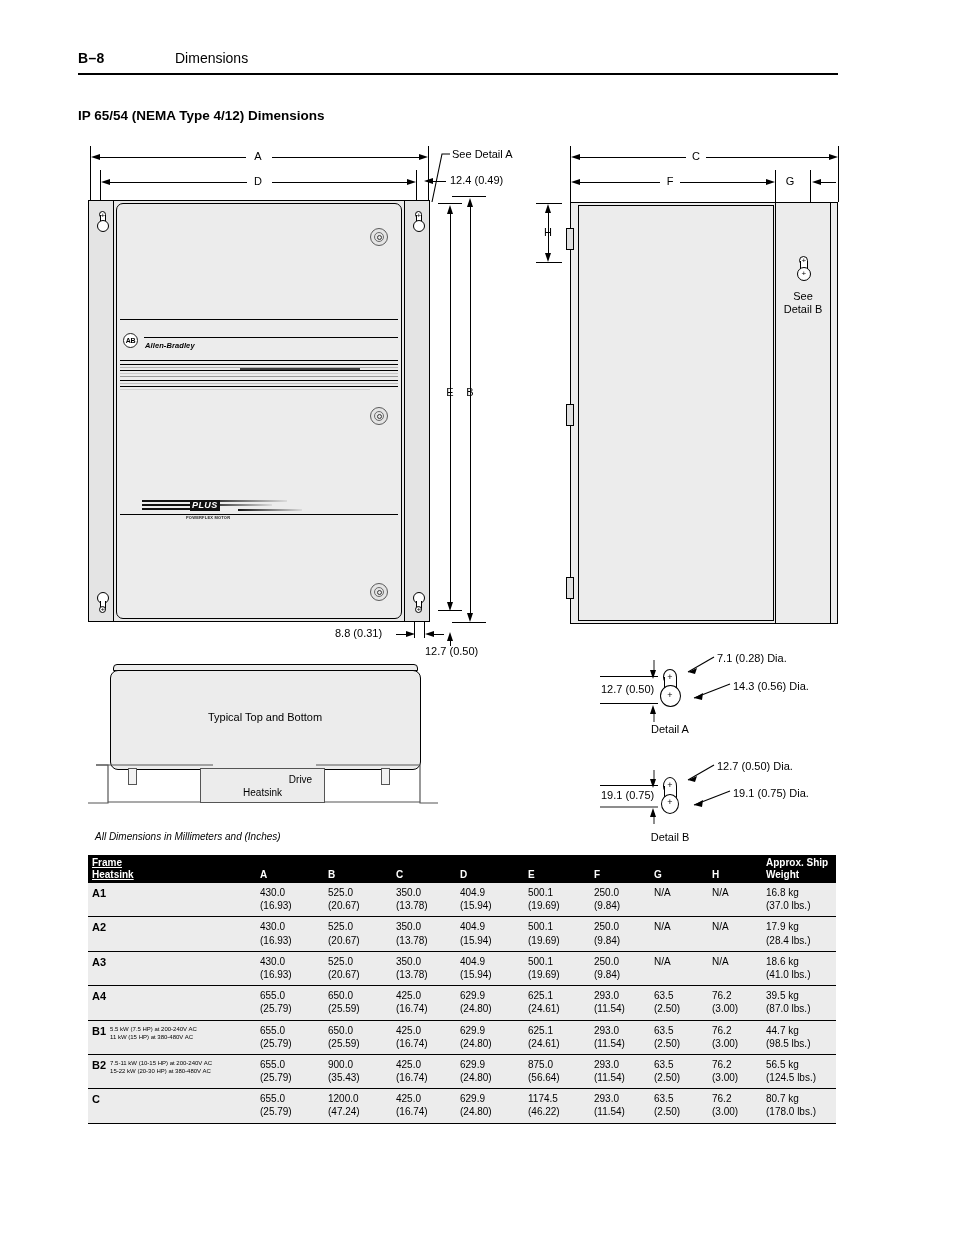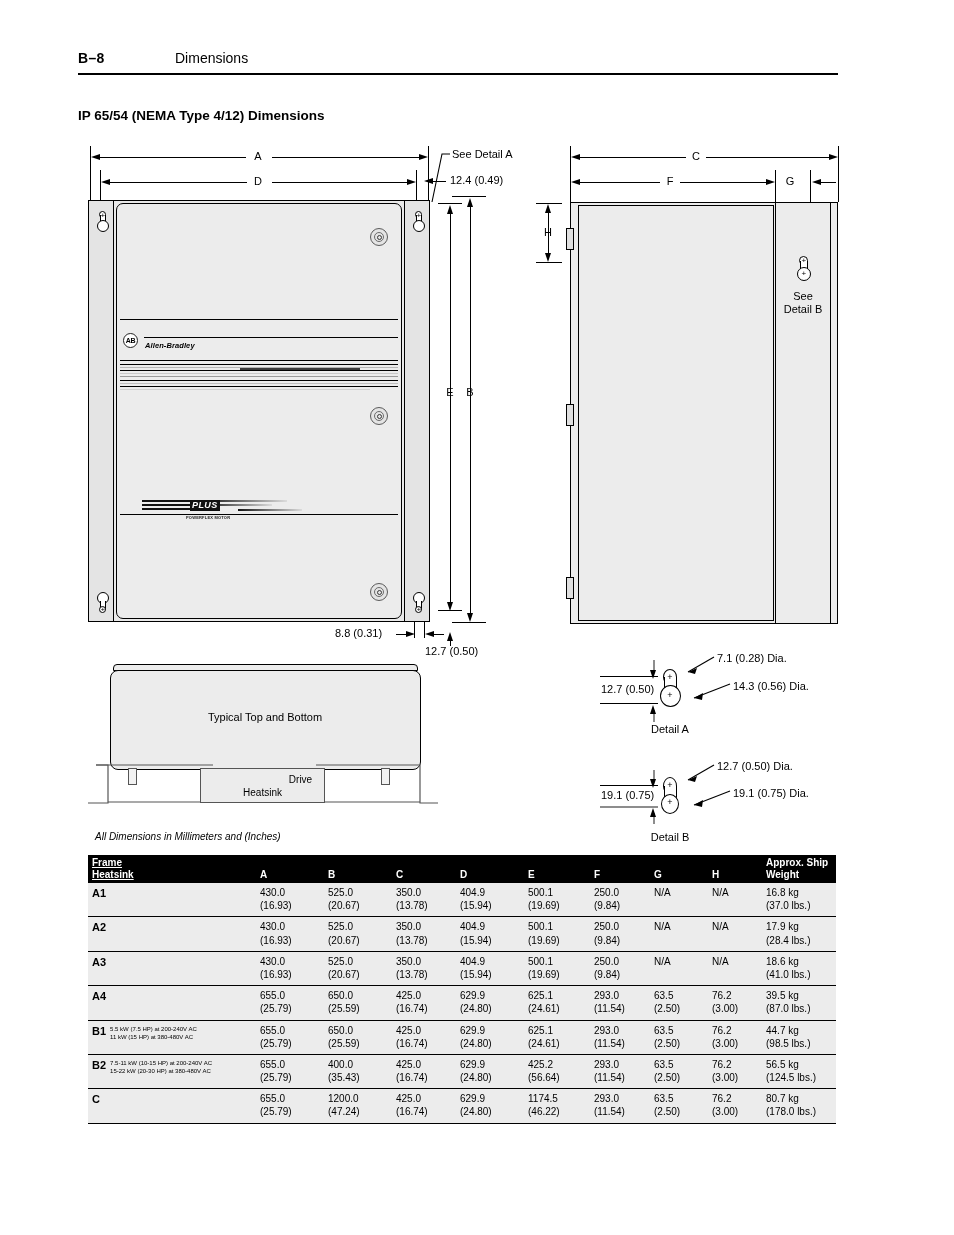--- a/index.html
+++ b/index.html
@@ -590,33 +590,33 @@
               <span class="inch">(98.5 lbs.)</span>
             </td>
           </tr>
           <tr>
             <td class="frame-cell">B2<span class="frame-note"><div>7.5-11 kW (10-15 HP) at 200-240V AC</div><div>15-22 kW (20-30 HP) at 380-480V AC</div></span></td>
             <td>
               <span class="mm">655.0</span>
               <span class="inch">(25.79)</span>
             </td>
             <td>
-              <span class="mm">400.0</span>
+              <span class="mm">900.0</span>
               <span class="inch">(35.43)</span>
             </td>
             <td>
               <span class="mm">425.0</span>
               <span class="inch">(16.74)</span>
             </td>
             <td>
               <span class="mm">629.9</span>
               <span class="inch">(24.80)</span>
             </td>
             <td>
-              <span class="mm">425.2</span>
+              <span class="mm">875.0</span>
               <span class="inch">(56.64)</span>
             </td>
             <td>
               <span class="mm">293.0</span>
               <span class="inch">(11.54)</span>
             </td>
             <td>
               <span class="mm">63.5</span>
               <span class="inch">(2.50)</span>
             </td>

